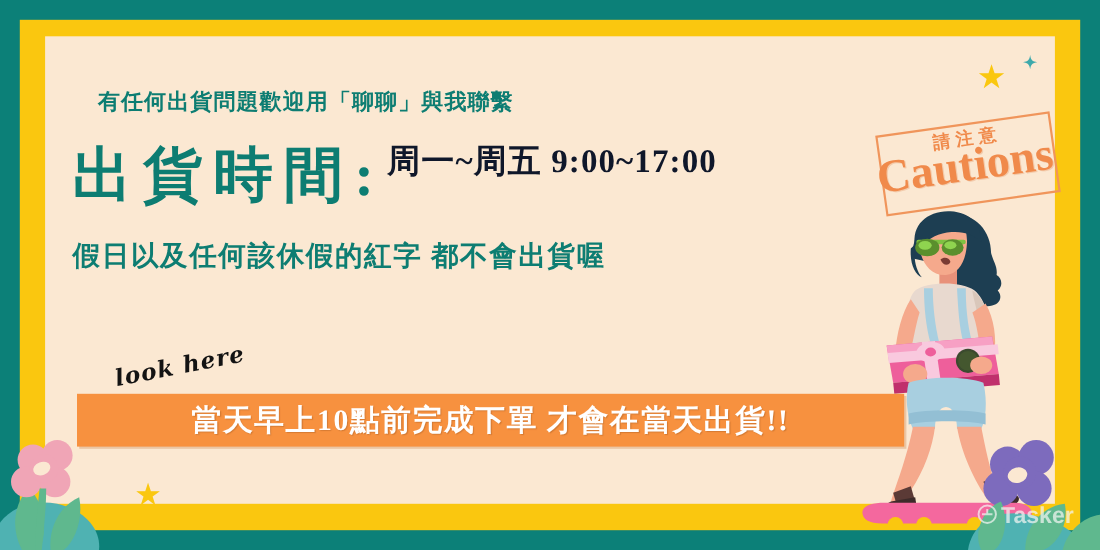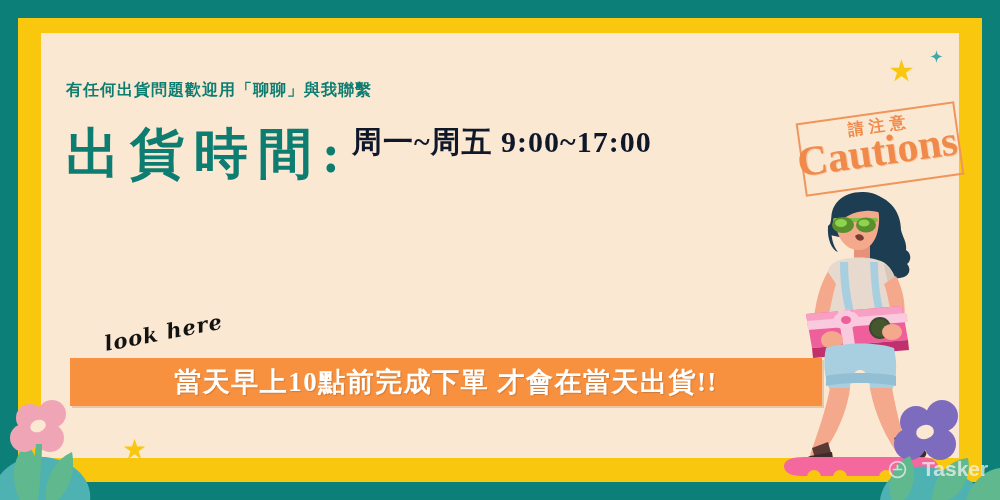--- a/index.html
+++ b/index.html
@@ -27,26 +27,27 @@
 
   
   .content{
     position:absolute;
     left:66px;top:80px;
     width:720px;
     z-index:6;
   }
   .subtitle{
     font-family:"Liberation Serif",serif;
-    font-size:16px;
+    font-size:20px;
     font-weight:700;
     color:#0d7d72;
     letter-spacing:1px;
     line-height:1.3;
     white-space:nowrap;
+    margin-left:23px;
   }
   .headline{
     margin-top:26px;
     white-space:nowrap;
     display:flex;
     align-items:flex-start;
   }
   .headline-main{
     font-family:"Liberation Serif",serif;
     font-size:54px;
@@ -175,21 +176,21 @@
   
   .flower-right{
     position:absolute;left:880px;top:400px;
     width:120px;height:100px;z-index:6;
   }
 
   
   .watermark{
     position:absolute;
     left:888px;top:458px;
-    display:flex;align-items:flex-end;gap:15px;
+    display:flex;align-items:flex-start;gap:3px;
     z-index:12;
     opacity:.72;
   }
   .watermark-logo{width:19px;height:19px;}
   .watermark-text{
     font-family:"Liberation Sans",sans-serif;
     font-size:21px;font-weight:700;color:#f3f5f2;
     letter-spacing:0px;line-height:1;
   }
 </style>
@@ -202,20 +203,21 @@
   <div class="frame-cream"></div>
 
   <div class="content">
     <div class="subtitle">有任何出貨問題歡迎用「聊聊」與我聯繫</div>
 
     <div class="headline">
       <span class="headline-main">出貨時間:</span>
       <span class="headline-sub">周一~周五 9:00~17:00</span>
     </div>
 
+    <div class="note">假日以及任何該休假的紅字 都不會出貨喔</div>
   </div>
 
   <div class="look-here">look here</div>
 
   <div class="cta-bar">
     <span class="cta-text">當天早上10點前完成下單 才會在當天出貨!!</span>
   </div>
 
   <div class="cautions">
     <div class="cautions-frame"></div>

